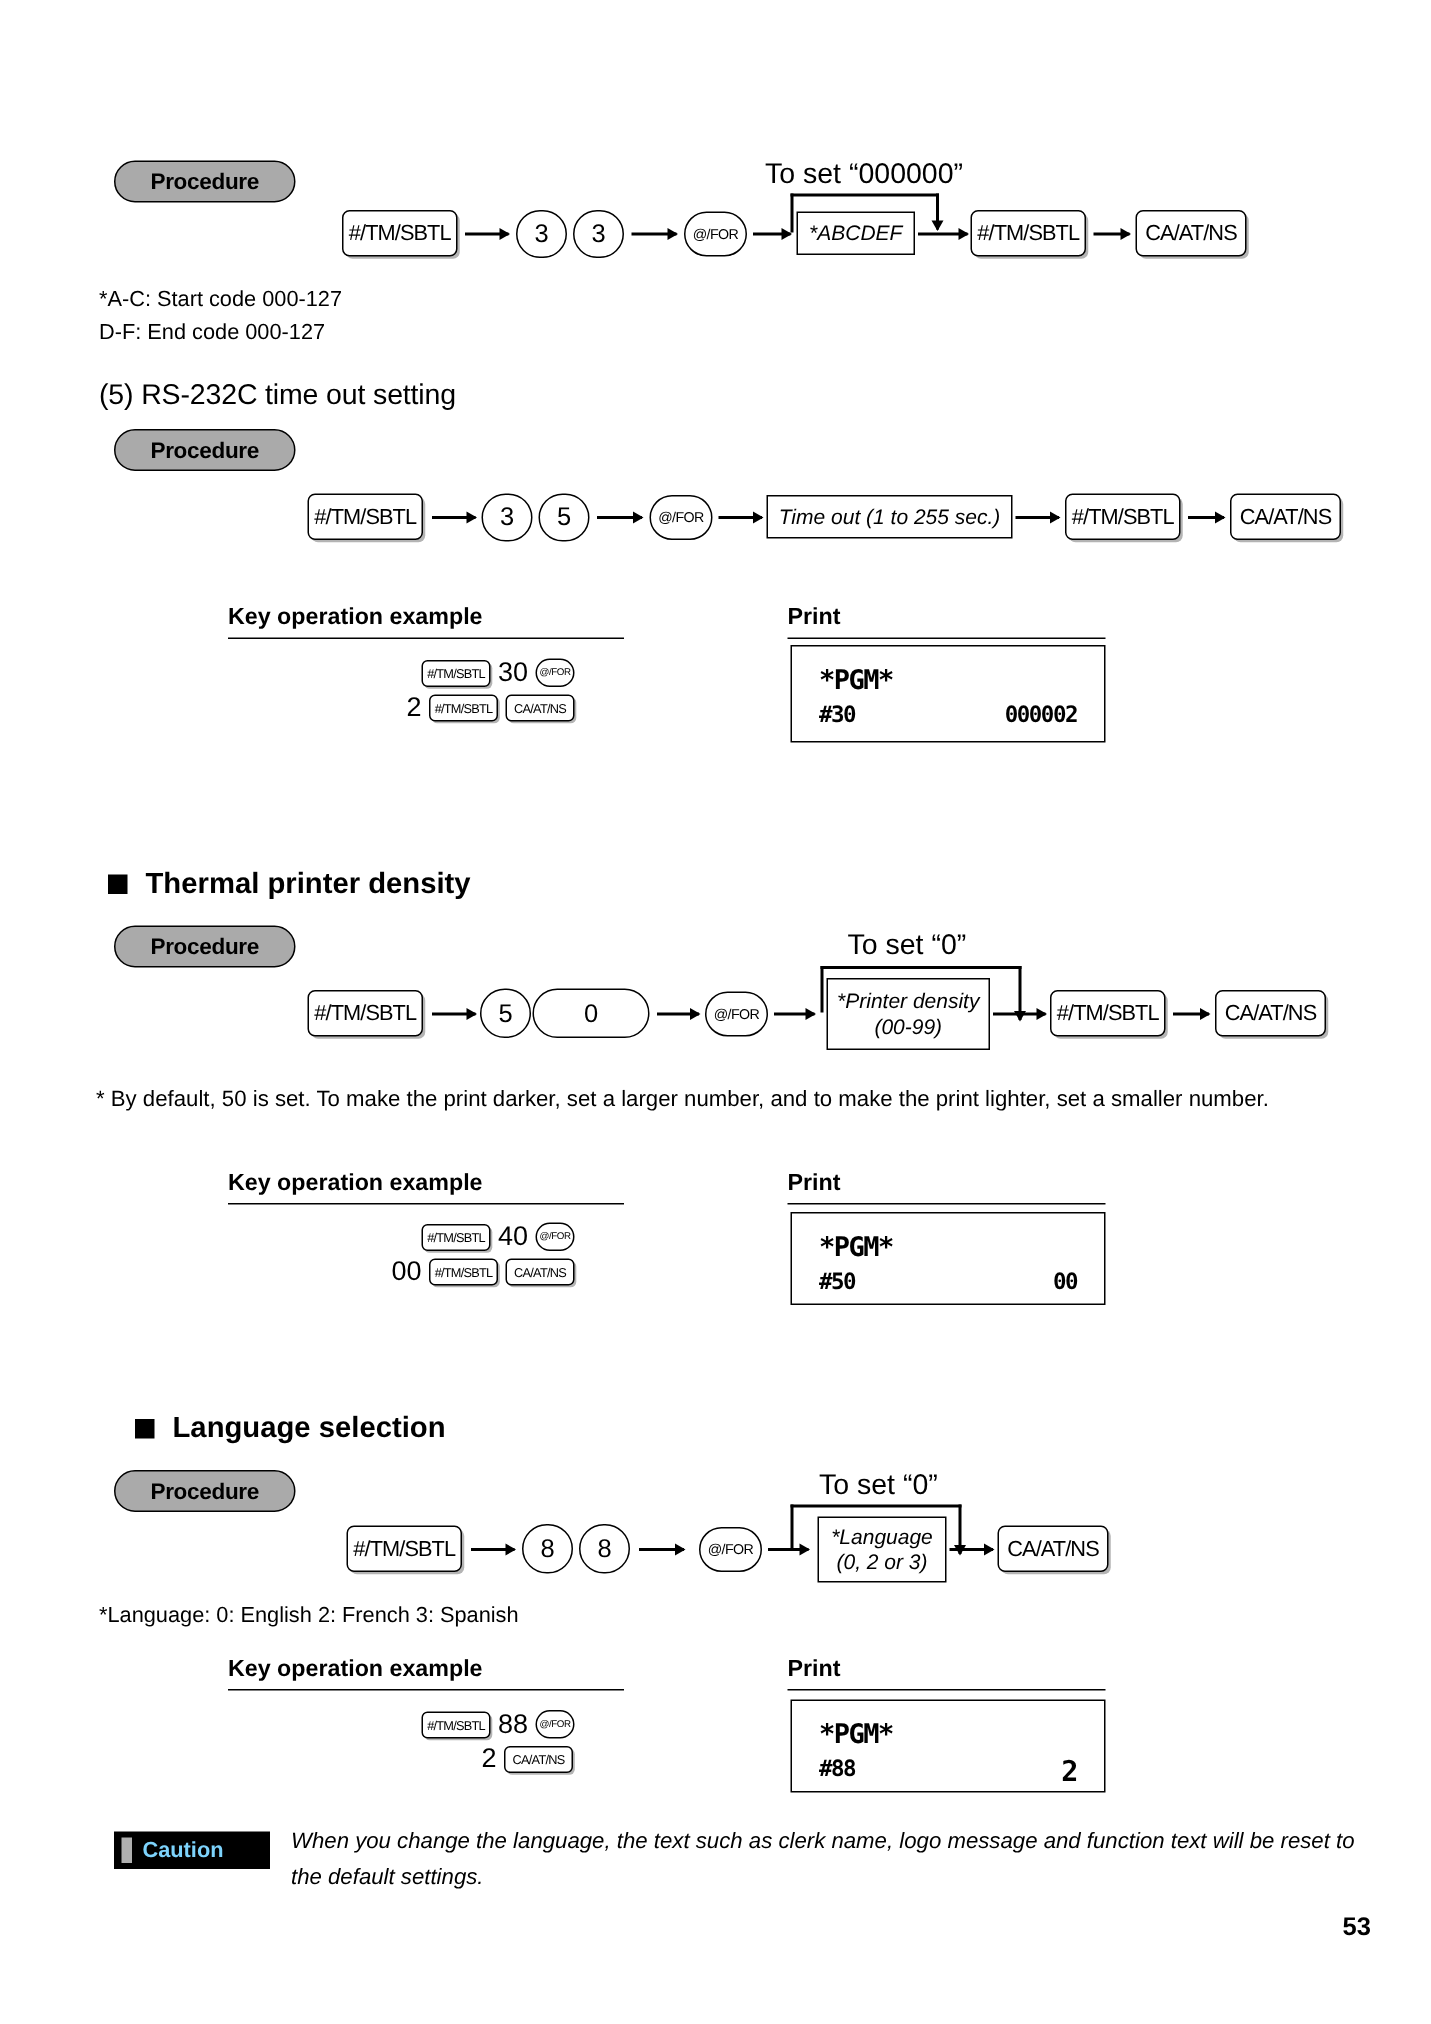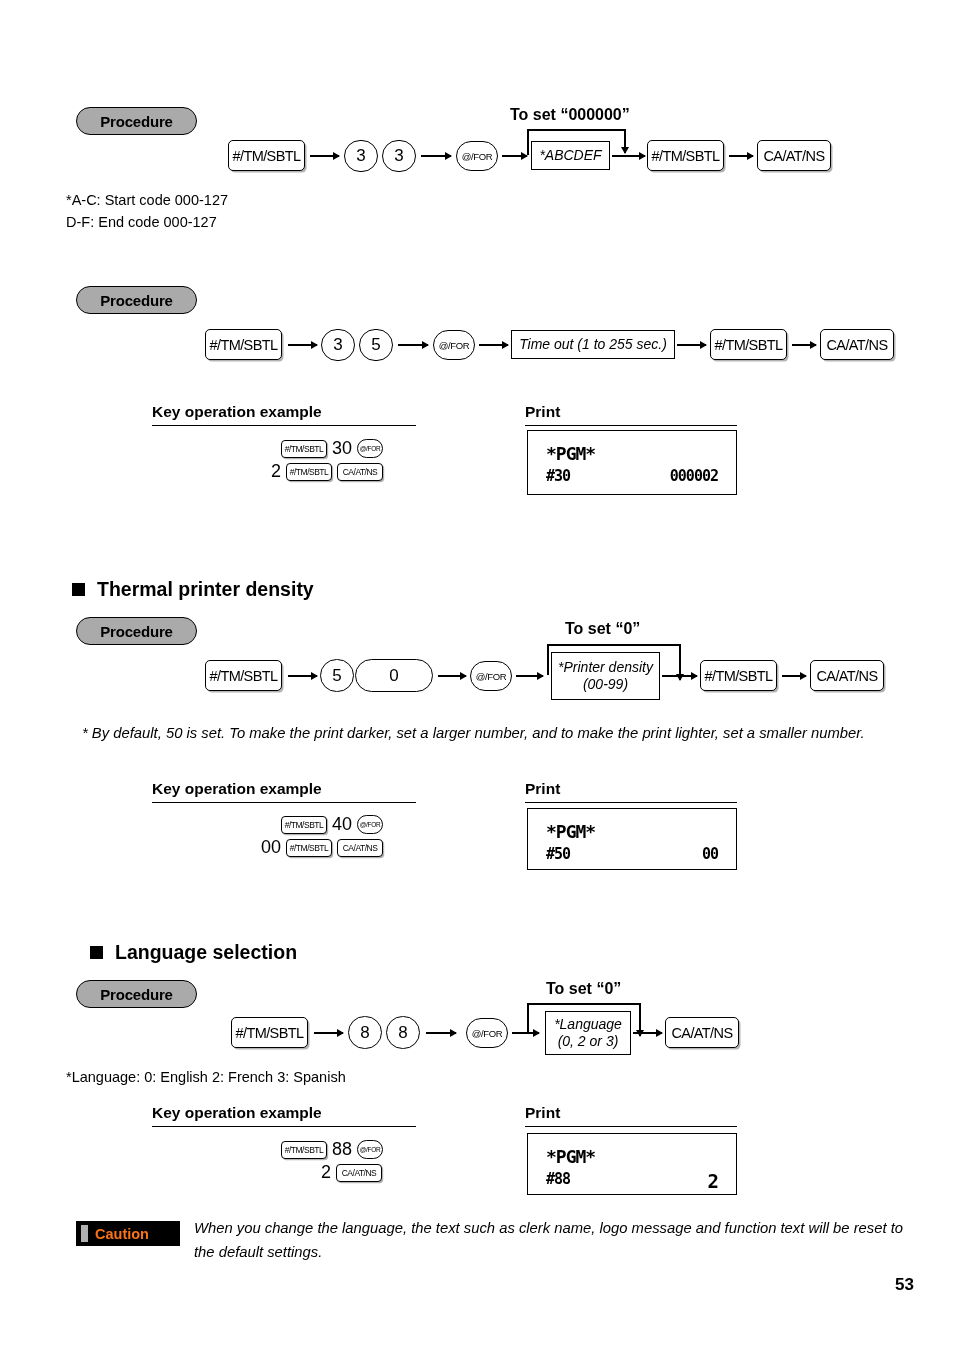--- a/index.html
+++ b/index.html
@@ -144,23 +144,22 @@
     position: absolute;
     bottom: -1px;
     left: 50%;
     transform: translateX(-50%);
     border-top: 7px solid #000;
     border-left: 4.5px solid transparent;
     border-right: 4.5px solid transparent;
   }
   .bypass-label {
     position: absolute;
-    font-size: 16px;
-    white-space: nowrap;
-    font-weight: bold;
+    font-size: 19px;
+    white-space: nowrap;
   }
 
   
   .colhead {
     position: absolute;
     font-size: 15.5px;
     font-weight: bold;
     text-align: left;
     border-bottom: 1.8px solid #000;
     padding-bottom: 4px;
@@ -234,21 +233,21 @@
     top: 36px;
     font-size: 15px;
     font-weight: bold;
     letter-spacing: -1px;
   }
 
   
   .caution-badge {
     position: absolute;
     background: #000;
-    color: #f97316;
+    color: #7dd3fc;
     display: flex;
     align-items: center;
     font-size: 14.5px;
     font-weight: bold;
     height: 25px;
     padding-right: 9px;
     box-sizing: border-box;
   }
   .caution-bar {
     width: 7px;
@@ -295,20 +294,21 @@
     <div class="box" style="left:531px; top:141px; width:79px; height:29px;">*ABCDEF</div>
     <div class="arrow" style="left:612px; top:155px; width:33px;"></div>
     <div class="key" style="left:647px; top:140px; width:77px; height:31px;">#/TM/SBTL</div>
     <div class="arrow" style="left:729px; top:155px; width:24px;"></div>
     <div class="key" style="left:757px; top:140px; width:74px; height:31px;">CA/AT/NS</div>
   </div>
 
   <div class="note" style="left:66px; top:192px;">*A-C:  Start code  000-127</div>
   <div class="note" style="left:66px; top:214px;"> D-F:  End code   000-127</div>
 
+  <div class="sec-title" style="left:66px; top:253px;">(5) RS-232C time out setting</div>
 
   <div class="procedure" style="left:76px; top:286px;">Procedure</div>
 
   <div class="flow">
     <div class="key" style="left:205px; top:329px; width:77px; height:31px;">#/TM/SBTL</div>
     <div class="arrow" style="left:288px; top:344px; width:29px;"></div>
     <div class="circ" style="left:321px; top:329px; width:34px; height:32px;">3</div>
     <div class="circ" style="left:359px; top:329px; width:34px; height:32px;">5</div>
     <div class="arrow" style="left:398px; top:344px; width:30px;"></div>
     <div class="circ small-label" style="left:433px; top:330px; width:42px; height:30px;">@/FOR</div>
@@ -364,21 +364,21 @@
     <div class="box" style="left:551px; top:652px; width:109px; height:48px; flex-direction:column;">
       <span>*Printer density</span>
       <span>(00-99)</span>
     </div>
     <div class="arrow" style="left:662px; top:675px; width:35px;"></div>
     <div class="key" style="left:700px; top:660px; width:77px; height:31px;">#/TM/SBTL</div>
     <div class="arrow" style="left:782px; top:675px; width:24px;"></div>
     <div class="key" style="left:810px; top:660px; width:74px; height:31px;">CA/AT/NS</div>
   </div>
 
-  <div class="note-wrap" style="left:82px; top:722px; width:848px;font-style:italic;">* By default, 50 is set.  To make the print darker, set a larger number, and to make the print lighter, set a smaller number.</div>
+  <div class="note-wrap" style="left:64px; top:722px; width:848px;">* By default, 50 is set.  To make the print darker, set a larger number, and to make the print lighter, set a smaller number.</div>
 
   <div class="colhead" style="left:152px; top:780px; width:264px;">Key operation example</div>
   <div class="colhead" style="left:525px; top:780px; width:212px;">Print</div>
 
   <div class="exrow" style="left:281px; top:814px;">
     <span class="skey" style="width:46px;">#/TM/SBTL</span>
     <span class="exnum">40</span>
     <span class="scirc">@/FOR</span>
   </div>
   <div class="exrow" style="left:261px; top:837px;">

